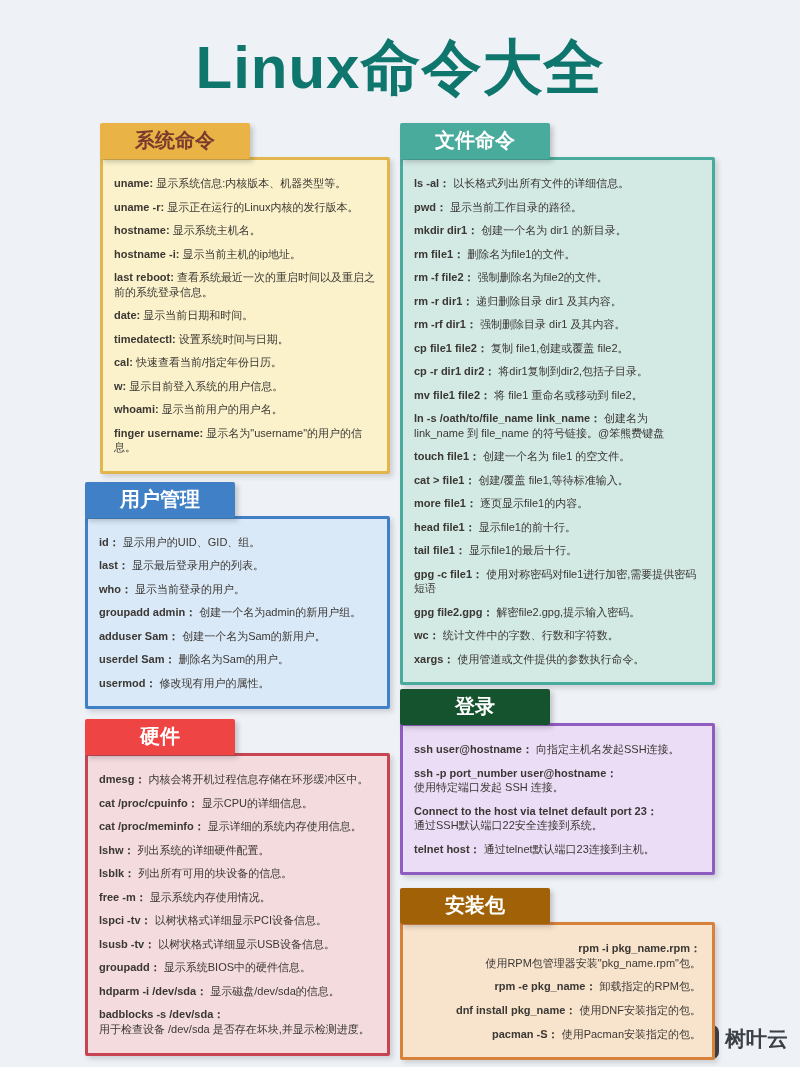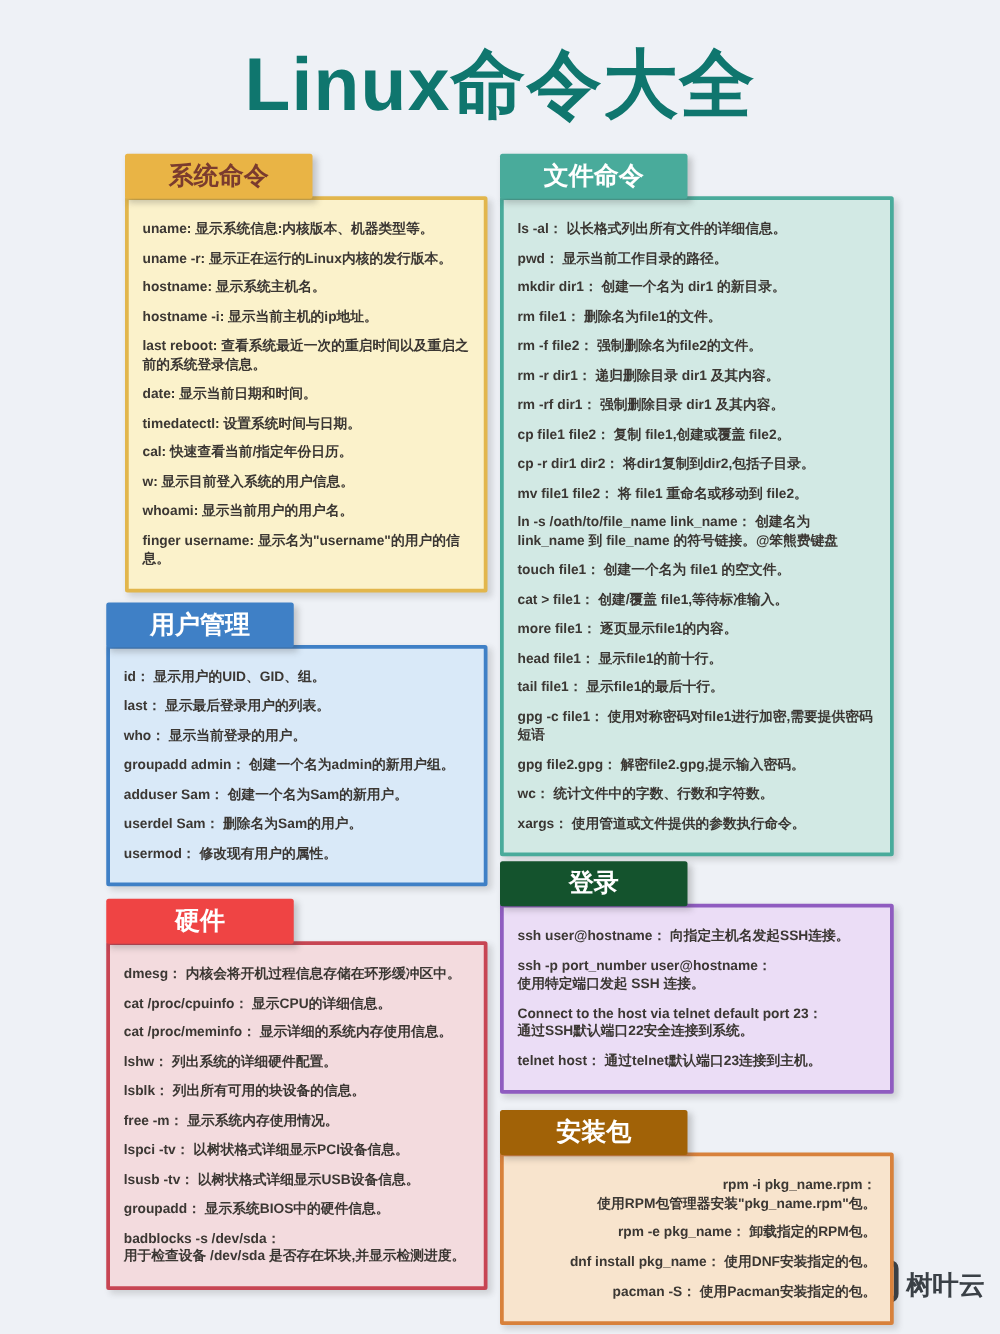--- a/index.html
+++ b/index.html
@@ -51,27 +51,26 @@
     box-shadow:3px 3px 5px rgba(60,60,60,.18);
   }
   .item{
     font-size:11px;
     line-height:1.32;
     color:#3B3733;
     margin:9px 0;
   }
   .item .cmd{font-weight:bold;}
   .item .cmd.block{display:block;}
-  .item .desc{font-weight:bold;}
+  .item .desc{font-weight:normal;}
   .watermark{
     position:absolute;
     right:12px;
-    bottom:20px;
+    bottom:4px;
     display:flex;
-    align-items:center;
     gap:6px;
   }
   .wm-label{
     font-size:21px;
     font-weight:bold;
     color:#3A4046;
   }
 </style>
 </head>
 <body>
@@ -228,20 +227,24 @@
   <div class="item">
     <span class="cmd">lsusb -tv：</span>
     <span class="desc"> 以树状格式详细显示USB设备信息。</span>
   </div>
 
   <div class="item">
     <span class="cmd">groupadd：</span>
     <span class="desc"> 显示系统BIOS中的硬件信息。</span>
   </div>
 
+  <div class="item">
+    <span class="cmd">hdparm -i /dev/sda：</span>
+    <span class="desc"> 显示磁盘/dev/sda的信息。</span>
+  </div>
 
   <div class="item">
     <span class="cmd block">badblocks -s /dev/sda：</span>
     <span class="desc"> 用于检查设备 /dev/sda 是否存在坏块,并显示检测进度。</span>
   </div>
 </div>
   </div>
 
 </div>
   <div class="col col-right" id="col-right">

